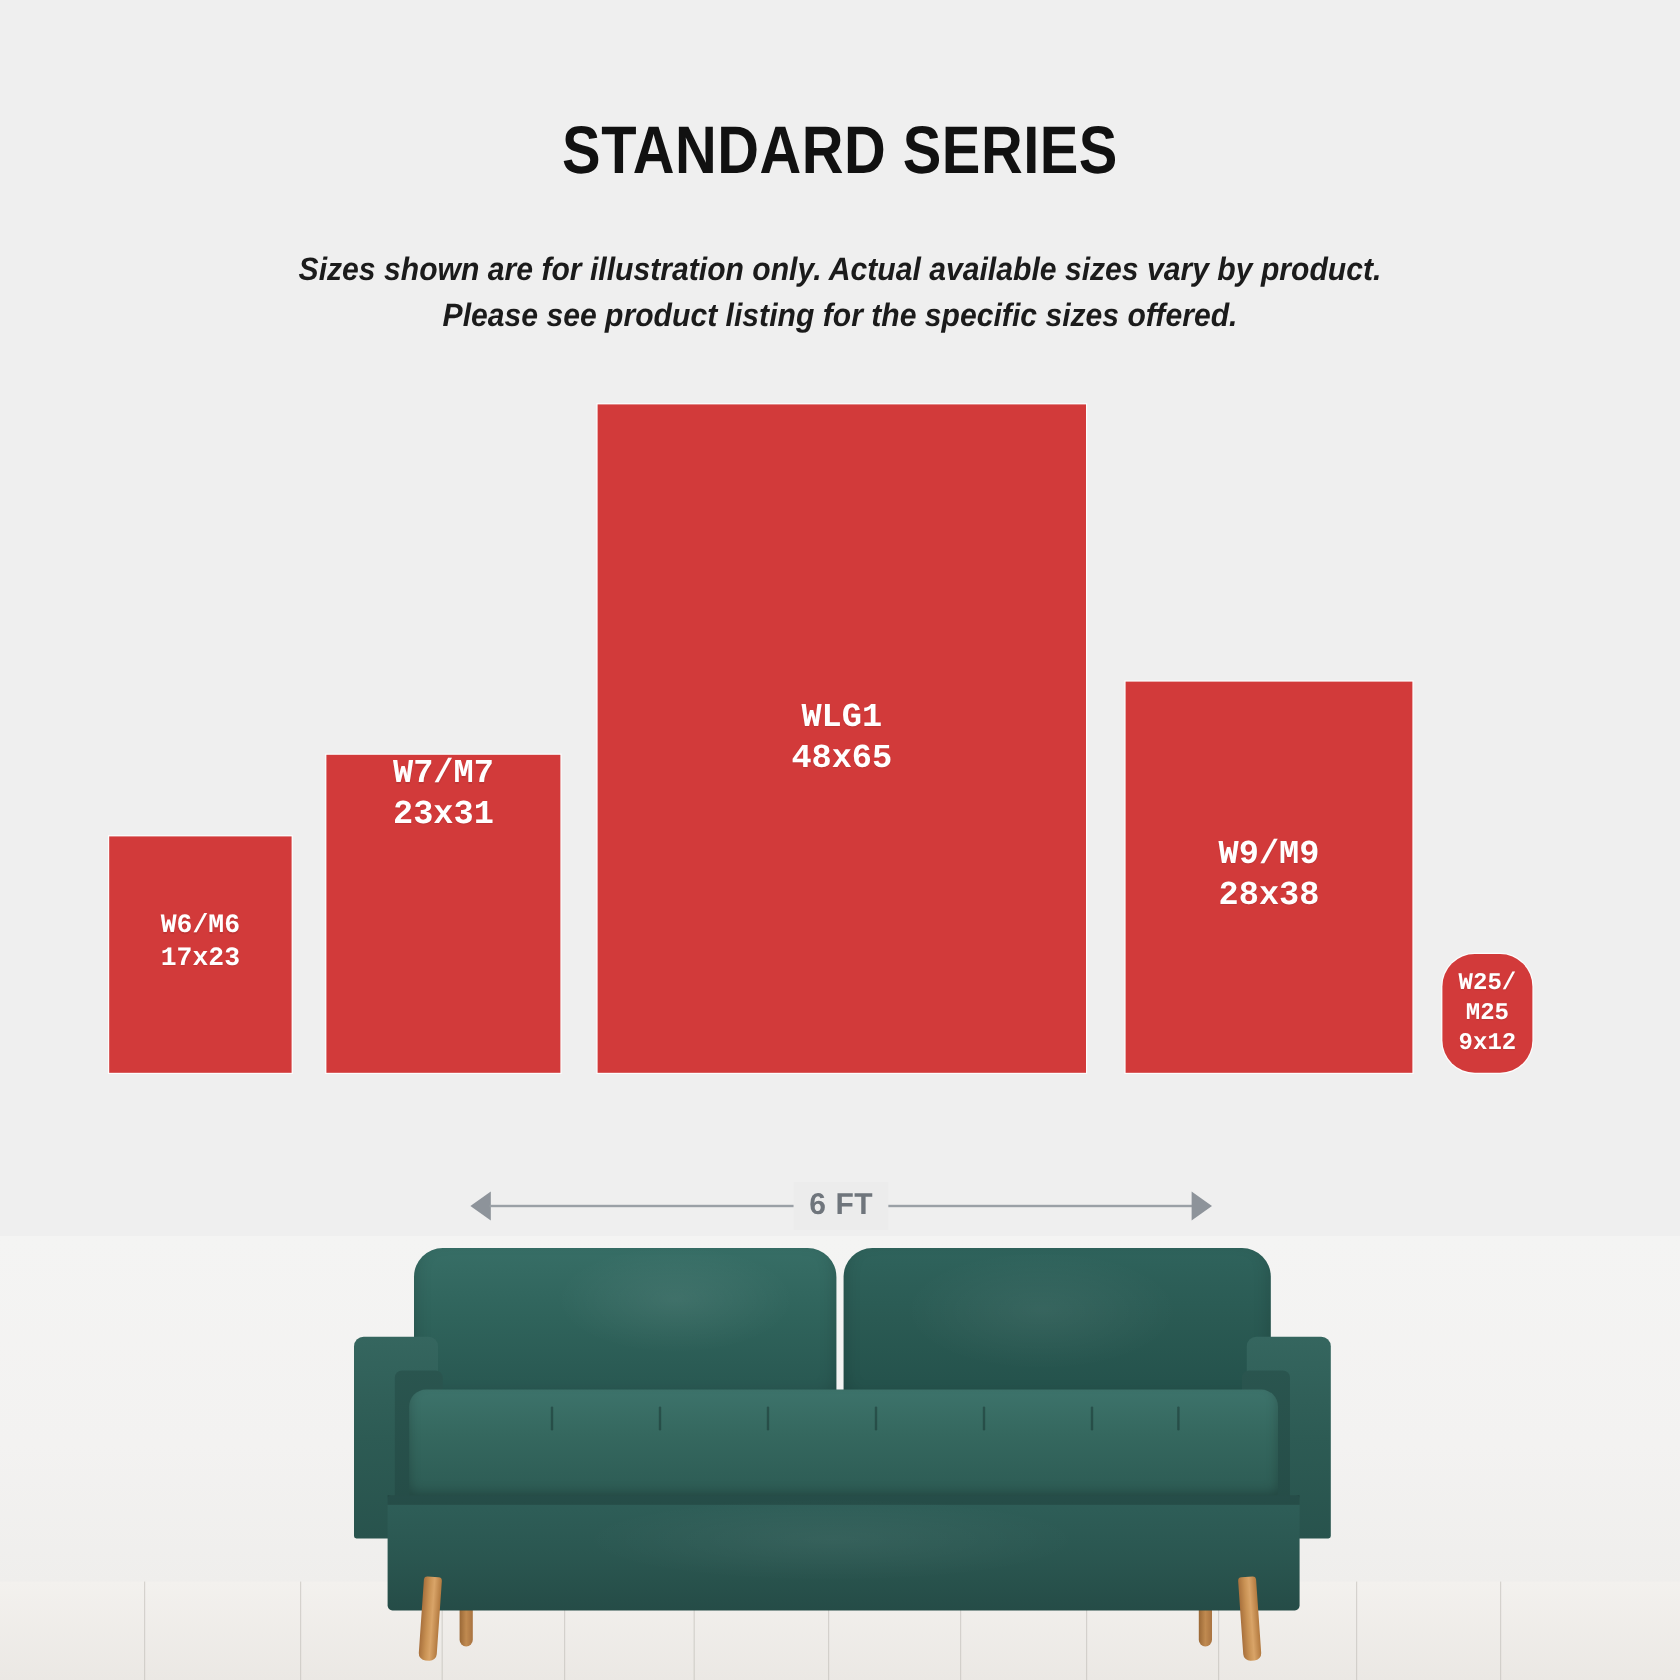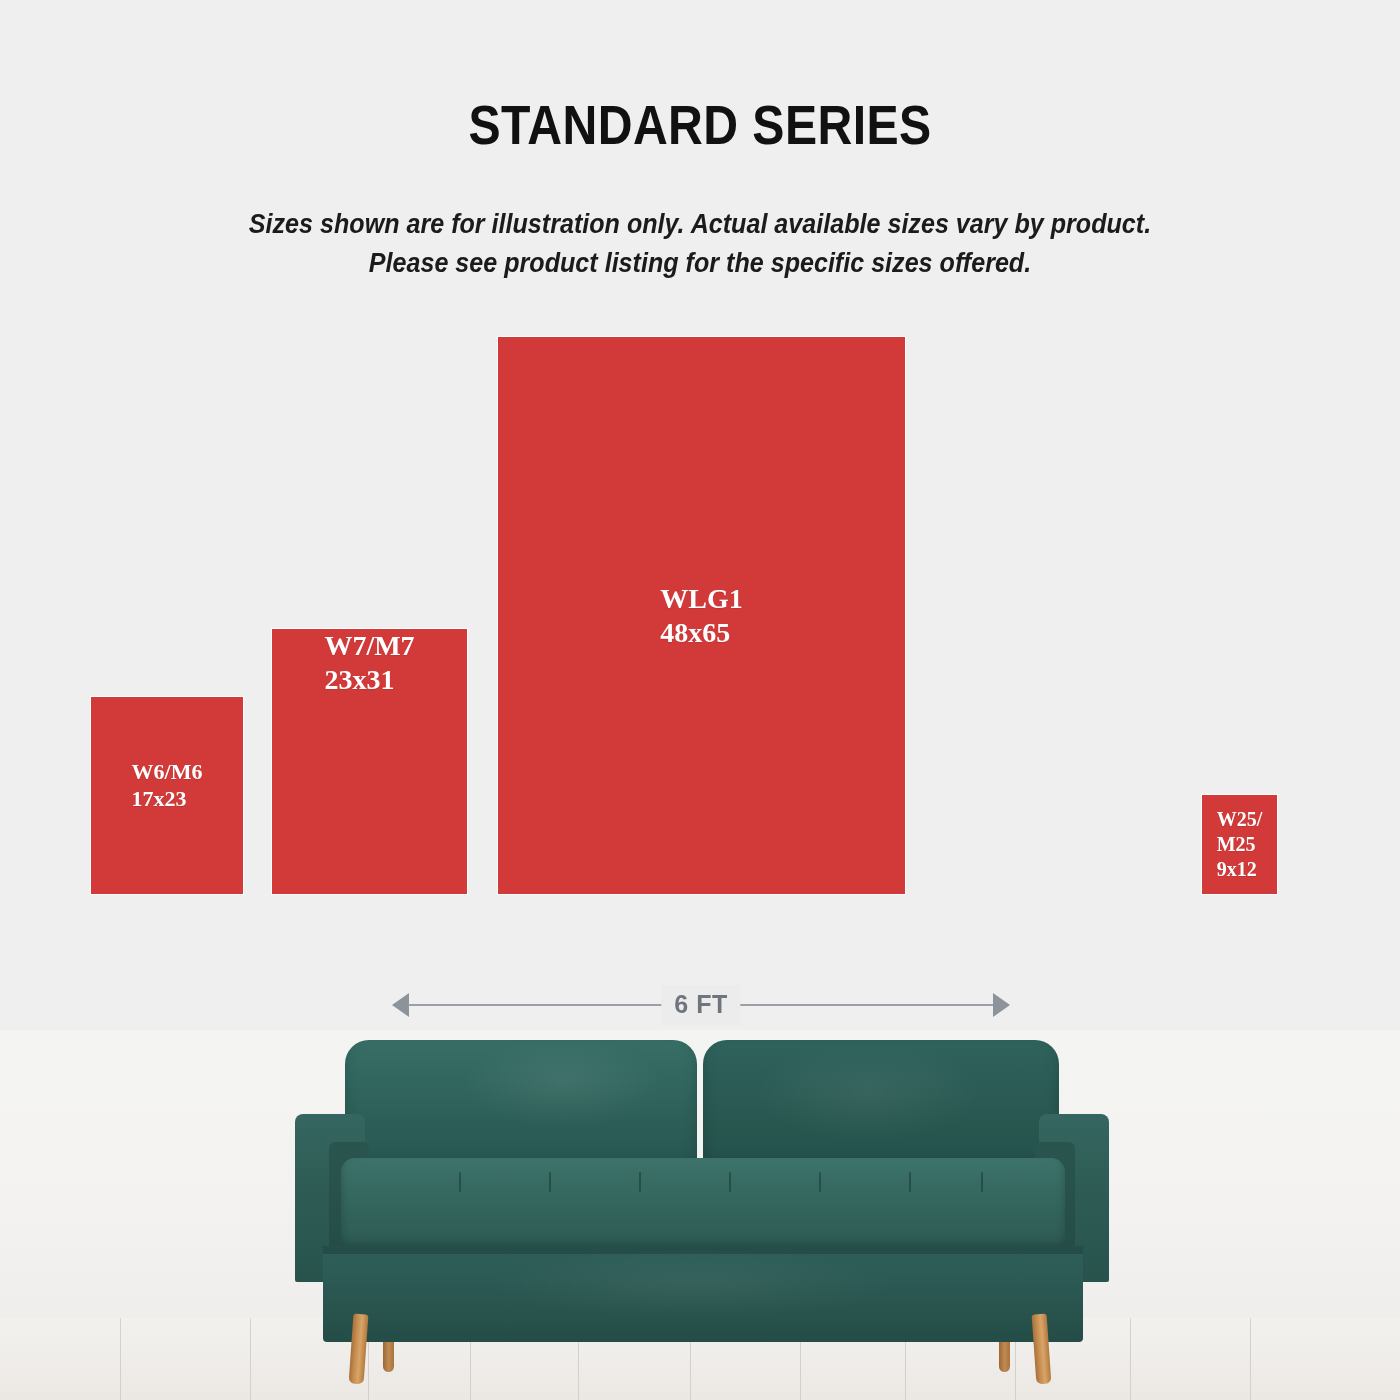--- a/index.html
+++ b/index.html
@@ -42,36 +42,36 @@
   .panel{
     position:absolute;
     background:#d23a3a;
     box-shadow:0 0 0 1px rgba(255,255,255,0.85);
     display:flex;
     align-items:center;
     justify-content:center;
     box-sizing:border-box;
   }
   .panel-label{
-    text-align:left;
+    text-align:center;
     color:#ffffff;
-    font-family:Liberation Serif, serif;
+    font-family:Liberation Mono, monospace;
     font-weight:bold;
     line-height:1.22;
     white-space:nowrap;
     text-shadow:0 1px 1px rgba(0,0,0,0.10);
   }
   .panel-label .ln{display:block;}
 
   
   #panel-w6   {left:91px;  top:697px; width:152px; height:197px;}
   #panel-w7   {left:272px; top:629px; width:195px; height:265px;}
   #panel-wlg1 {left:498px; top:337px; width:407px; height:557px;}
   #panel-w9   {left:938px; top:568px; width:239px; height:326px;}
-  #panel-w25  {left:1202px;top:795px; width:75px;  height:99px;}
+  #panel-w25  {left:1202px;top:795px; width:75px;  height:99px;border-radius:27px;}
 
   #panel-w6   .panel-label{font-size:22px;}
   #panel-w7   .panel-label{font-size:28px;}
   #panel-wlg1 .panel-label{font-size:28px;}
   #panel-w9   .panel-label{font-size:28px;}
   #panel-w25  .panel-label{font-size:20px;line-height:1.25;}
 
   
   #panel-wlg1{align-items:flex-start;}
   #panel-wlg1 .panel-label{margin-top:245px;}
@@ -229,20 +229,26 @@
     </div>
   </div>
 
   <div class="panel" id="panel-wlg1">
     <div class="panel-label">
       <span class="ln">WLG1</span>
       <span class="ln">48x65</span>
     </div>
   </div>
 
+  <div class="panel" id="panel-w9">
+    <div class="panel-label">
+      <span class="ln">W9/M9</span>
+      <span class="ln">28x38</span>
+    </div>
+  </div>
 
   <div class="panel" id="panel-w25">
     <div class="panel-label">
       <span class="ln">W25/</span>
       <span class="ln">M25</span>
       <span class="ln">9x12</span>
     </div>
   </div>
 
   <div id="measure">

